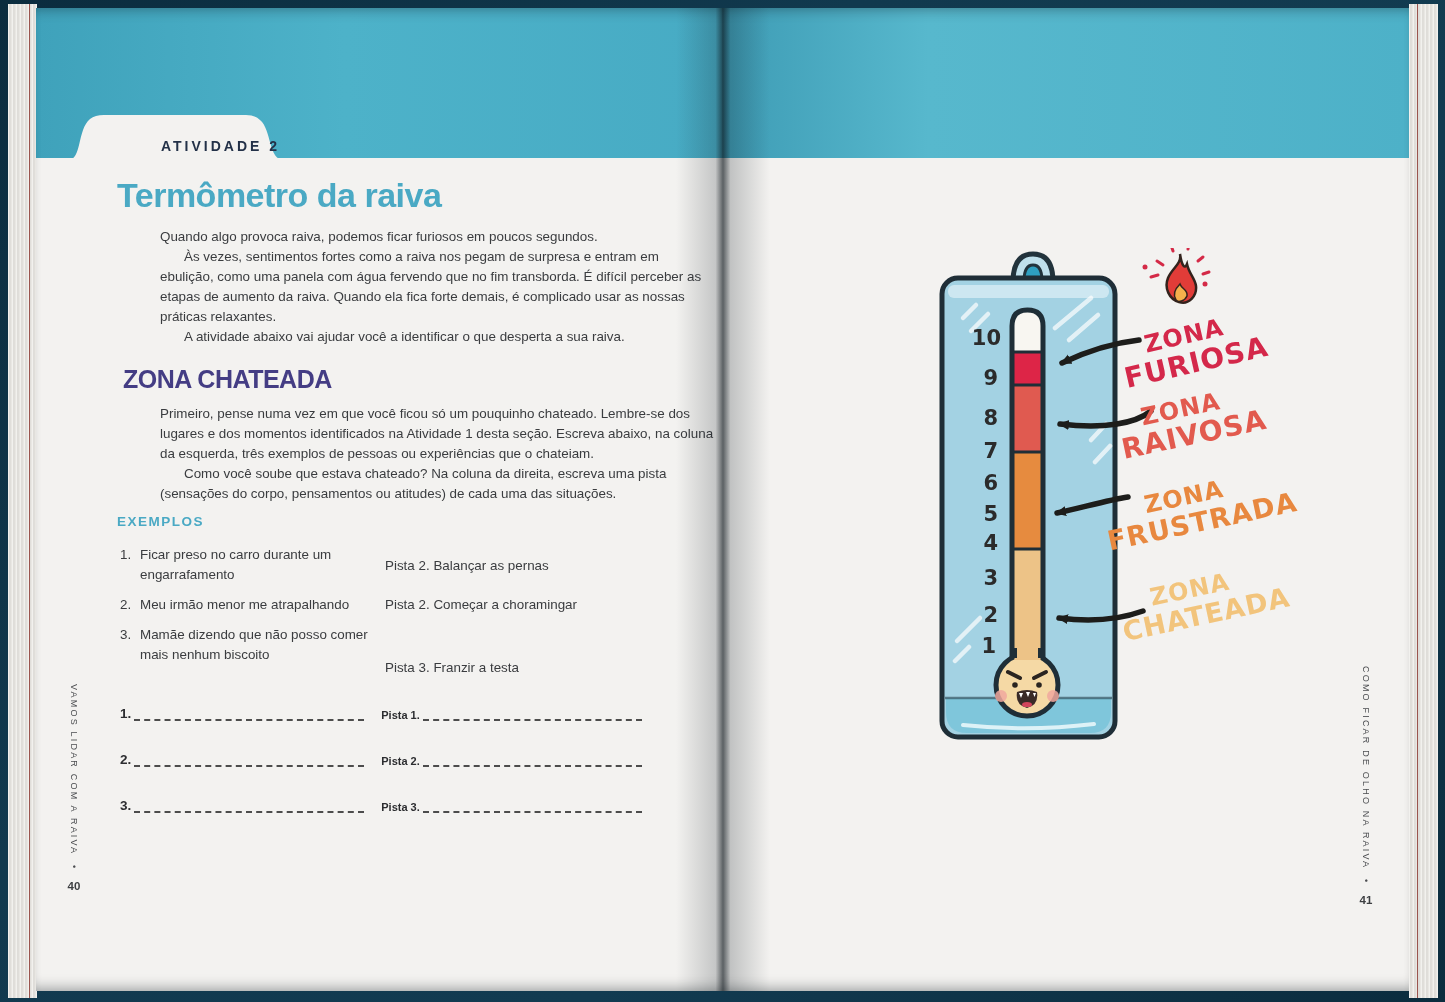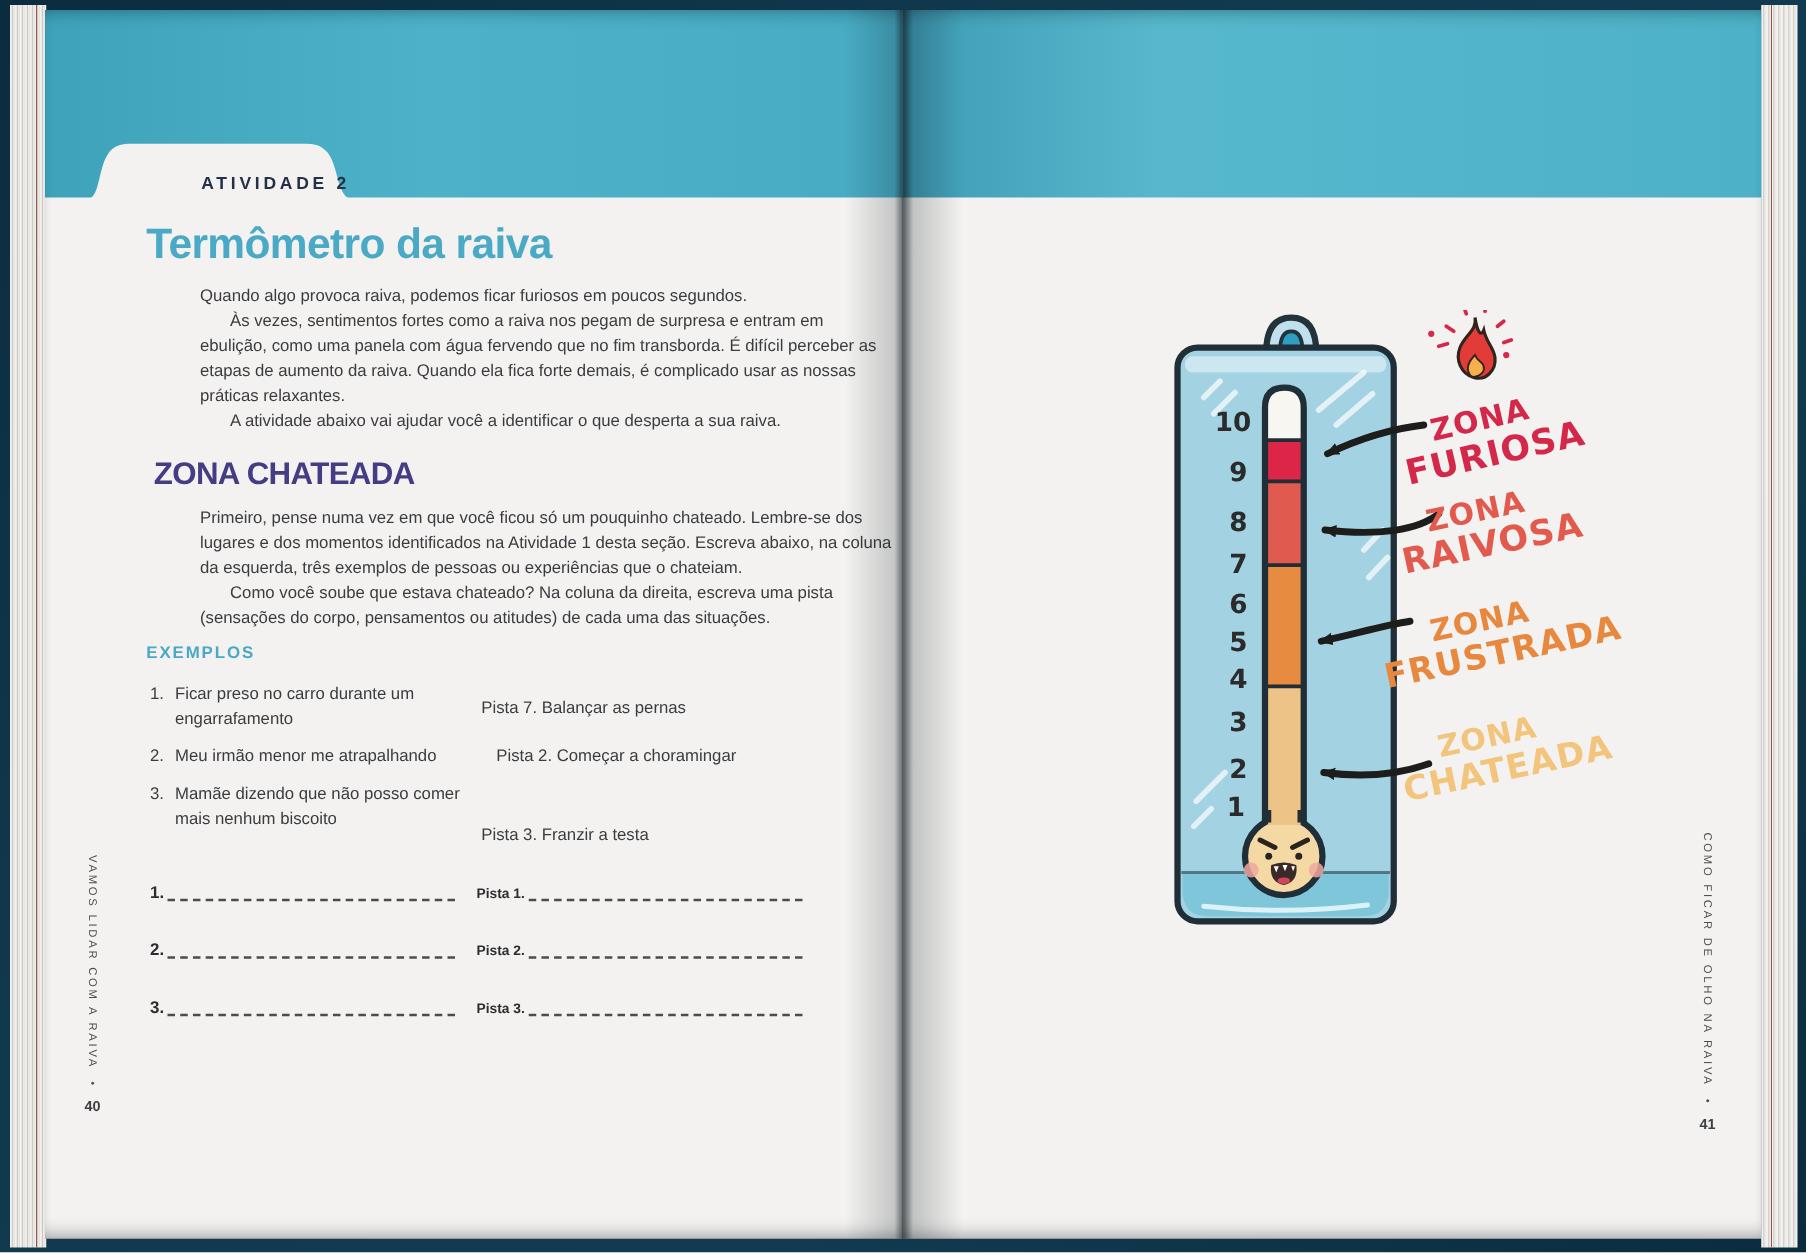--- a/index.html
+++ b/index.html
@@ -124,27 +124,27 @@
       <p>Primeiro, pense numa vez em que você ficou só um pouquinho chateado. Lembre-se dos lugares e dos momentos identificados na Atividade 1 desta seção. Escreva abaixo, na coluna da esquerda, três exemplos de pessoas ou experiências que o chateiam.</p>
       <p class="indent">Como você soube que estava chateado? Na coluna da direita, escreva uma pista (sensações do corpo, pensamentos ou atitudes) de cada uma das situações.</p>
     </div>
 
     <div class="examples-label">EXEMPLOS</div>
 
     <div class="ex-item" style="top:537px;">
       <span class="ex-num">1.</span>
       <span>Ficar preso no carro durante um engarrafamento</span>
     </div>
-    <div class="ex-clue" style="top:550px;">Pista 7. Balançar as pernas</div>
+    <div class="ex-clue" style="top:550px;">Pista 2. Balançar as pernas</div>
 
     <div class="ex-item" style="top:587px;">
       <span class="ex-num">2.</span>
       <span>Meu irmão menor me atrapalhando</span>
     </div>
-    <div class="ex-clue" style="top:589px;margin-left:12px;">Pista 2. Começar a choramingar</div>
+    <div class="ex-clue" style="top:589px;">Pista 2. Começar a choramingar</div>
 
     <div class="ex-item" style="top:617px;">
       <span class="ex-num">3.</span>
       <span>Mamãe dizendo que não posso comer mais nenhum biscoito</span>
     </div>
     <div class="ex-clue" style="top:628px;margin-top:24px;">Pista 3. Franzir a testa</div>
 
     <div class="write-row" style="top:696px;">
       <span class="w-num">1.</span>
       <span class="dash dash-1"></span>

